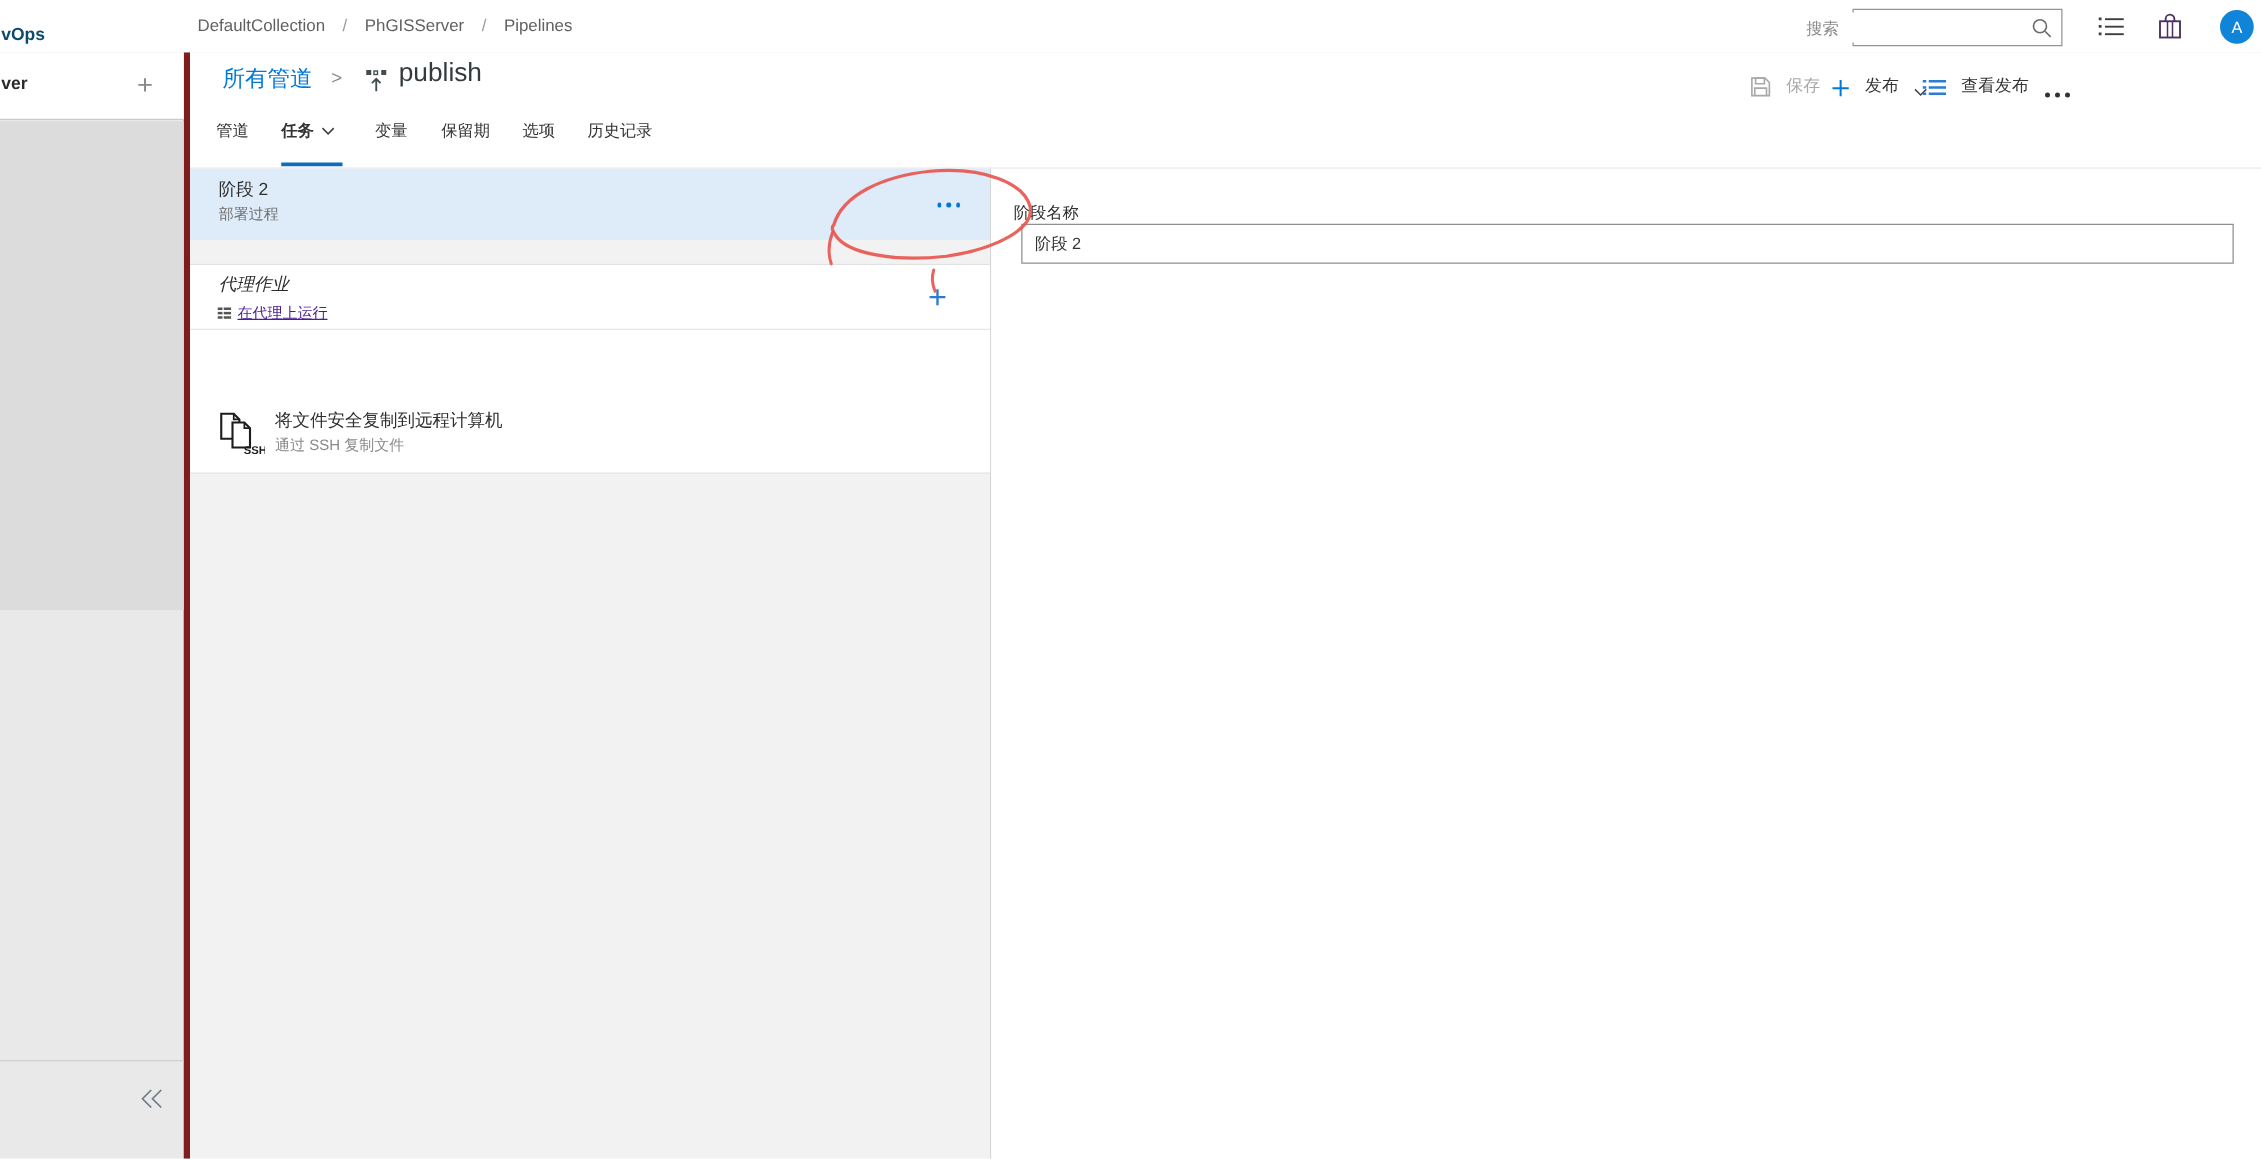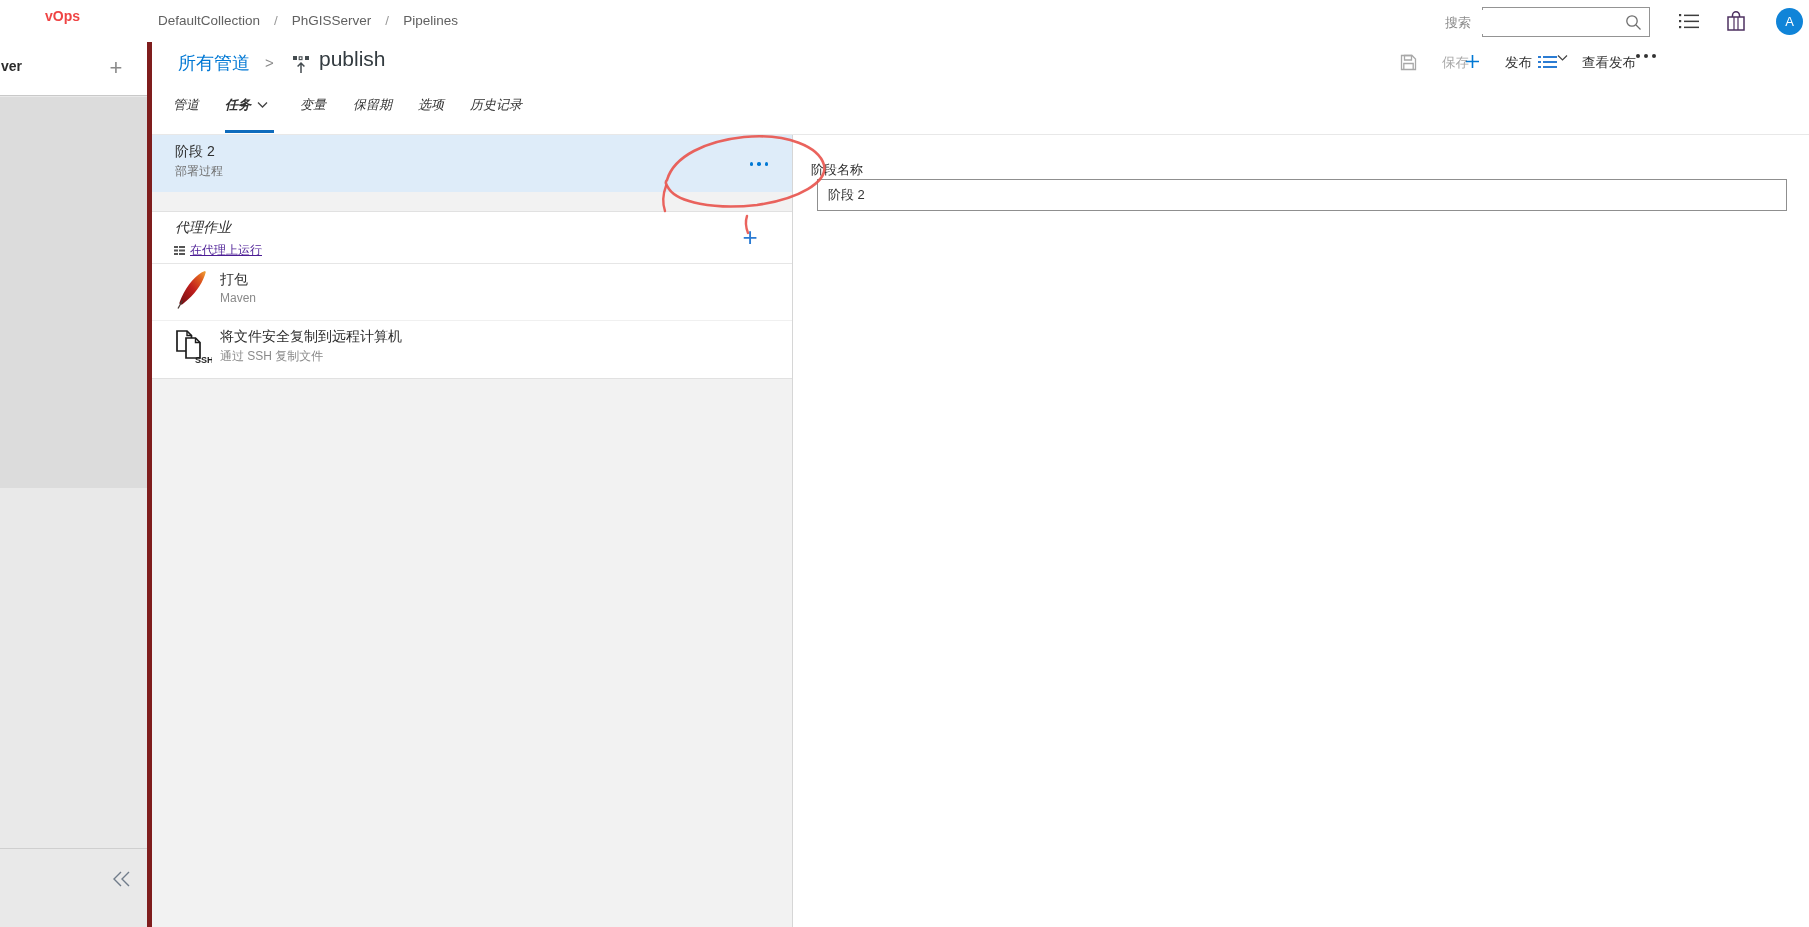--- a/index.html
+++ b/index.html
@@ -3,21 +3,21 @@
 <meta charset="utf-8">
 <style>
   html,body{margin:0;padding:0;}
   body{
     width:1809px;height:927px;position:relative;overflow:hidden;
     font-family:"Liberation Sans","DejaVu Sans",sans-serif;
     background:#ffffff;color:#2e2e2e;-webkit-font-smoothing:antialiased;
   }
   
   .topbar{position:absolute;left:0;top:0;width:1809px;height:42px;background:#fff;border-bottom:1px solid #ebebeb;}
-  .logo{position:absolute;left:1px;top:8px;font-size:14px;font-weight:bold;color:#ef4444;padding-left:44px;}
+  .logo{position:absolute;left:1px;top:19px;font-size:14px;font-weight:bold;color:#0c4a6e;}
   .crumbs{position:absolute;left:158px;top:13px;display:flex;gap:14px;font-size:13.5px;color:#616161;}
   .crumbs .sep{color:#9a9a9a;}
   .crumb{cursor:pointer;}
   .searchbox{position:absolute;left:1482px;top:7px;width:166px;height:28px;border:1px solid #949494;background:#fff;display:flex;align-items:center;justify-content:flex-end;}
   .searchbox input{border:0;outline:0;flex:1;height:24px;padding:0 4px 0 10px;font-size:13px;color:#333;font-family:inherit;}
   .searchbox input::placeholder{color:#8a8a8a;}
   .searchbox svg{margin-right:7px;flex:0 0 auto;}
   .tb-icon{position:absolute;top:11px;cursor:pointer;}
   .avatar{position:absolute;left:1776px;top:8px;width:27px;height:27px;border-radius:50%;background:#1084d8;color:#fff;font-size:13px;display:flex;align-items:center;justify-content:center;cursor:pointer;}
   
@@ -27,24 +27,24 @@
   .sb-add{position:absolute;left:103px;top:14px;width:26px;height:26px;color:#8a8a8a;font-size:22px;font-weight:300;line-height:24px;text-align:center;cursor:pointer;}
   .sb-block{position:absolute;left:0;top:55px;width:100%;height:391px;background:#dcdcdc;}
   .sb-footline{position:absolute;left:0;top:806px;width:100%;height:1px;background:#cfcfcf;}
   .sb-collapse{position:absolute;left:110px;top:827px;width:26px;height:20px;cursor:pointer;}
   
   .header{position:absolute;left:152px;top:42px;width:1657px;height:93px;background:#fff;border-bottom:1px solid #e8e8e8;box-sizing:border-box;}
   .all-pipes{position:absolute;left:26px;top:9px;font-size:18px;color:#0078d4;cursor:pointer;}
   .hd-sep{position:absolute;left:113px;top:12px;font-size:15px;color:#8a8a8a;}
   .rel-icon{position:absolute;left:140px;top:13px;}
   .pipe-name{position:absolute;left:167px;top:5px;font-size:21px;color:#333b40;}
-  .tab{position:absolute;top:53px;font-size:13px;color:#333;cursor:pointer;display:flex;align-items:center;gap:6px;height:20px;font-style:italic;}
+  .tab{position:absolute;top:53px;font-size:13px;color:#333;cursor:pointer;display:flex;align-items:center;gap:6px;height:20px;}
   .tab.active{font-weight:bold;}
   .tab-underline{position:absolute;left:73px;top:88px;width:49px;height:3px;background:#0f6cbd;}
-  .cmd{position:absolute;top:12px;height:24px;display:flex;align-items:flex-start;gap:25px;font-size:13.5px;color:#333;cursor:pointer;white-space:nowrap;}
+  .cmd{position:absolute;top:12px;height:24px;display:flex;align-items:flex-end;gap:12px;font-size:13.5px;color:#333;cursor:pointer;white-space:nowrap;}
   .cmd.disabled{color:#a8a8a8;cursor:default;}
   .dots{display:inline-flex;align-items:center;gap:4px;}
   .dots i{width:4px;height:4px;border-radius:50%;background:currentColor;display:block;}
   
   .panel{position:absolute;left:152px;top:135px;width:641px;height:792px;background:#f2f2f2;border-right:1px solid #d6d6d6;box-sizing:border-box;}
   .stage-row{position:absolute;left:0;top:0;width:640px;height:57px;background:#deecf9;cursor:pointer;}
   .stage-row .t1{position:absolute;left:23px;top:8px;font-size:14px;color:#2e2e2e;}
   .stage-row .t2{position:absolute;left:23px;top:28px;font-size:12px;color:#707070;}
   .stage-more{position:absolute;left:590px;top:18px;width:34px;height:22px;display:flex;align-items:center;justify-content:center;color:#0078d4;cursor:pointer;}
   .stage-more i{width:3.5px;height:3.5px;}
@@ -204,36 +204,20 @@
               <rect x="5" y="4.5" width="6" height="2"></rect>
             <rect x="0" y="8" width="4" height="2"></rect>
               <rect x="5" y="8" width="6" height="2"></rect>
           </g>
         </svg>
         <span>在代理上运行</span>
       </span>
       <div class="job-add">+</div>
     </div>
 
-    <div class="task-row first">
-      <svg class="icon" width="32" height="40" viewBox="0 0 32 40">
-        <defs>
-          <linearGradient id="fg" x1="0" y1="1" x2="1" y2="0">
-            <stop offset="0" stop-color="#6e0d12"></stop>
-            <stop offset="0.5" stop-color="#c2201d"></stop>
-            <stop offset="0.8" stop-color="#e0611f"></stop>
-            <stop offset="1" stop-color="#f0a83a"></stop>
-          </linearGradient>
-        </defs>
-        <path d="M29 1 C 21 3.5, 11 15, 5.5 27.5 C 4.3 30.5, 3.4 32.6, 3.2 33.6 L 5.6 34.8 C 7 33.8, 9.2 31.6, 12 29.4 C 21 22, 27.5 11, 29.8 2 Z" fill="url(#fg)"></path>
-        <path d="M6.5 30.5 L 2 38.5" stroke="#4a3b35" stroke-width="1.3" fill="none"></path>
-      </svg>
-      <span class="t1">打包</span>
-      <span class="t2">Maven</span>
-    </div>
 
     <div class="task-row second">
       <svg class="icon" style="left:22px;top:8px" width="38" height="36" viewBox="0 0 38 36">
         <path d="M3 2 h10 l4.5 4.5 V22 H3 Z" fill="#fff" stroke="#1d1d1d" stroke-width="1.7"></path>
         <path d="M13 2 v4.5 h4.5" fill="none" stroke="#1d1d1d" stroke-width="1.4"></path>
         <path d="M12 9 h9.5 l4.5 4.5 V29 H12 Z" fill="#fff" stroke="#1d1d1d" stroke-width="1.7"></path>
         <path d="M21.5 9 v4.5 H26" fill="none" stroke="#1d1d1d" stroke-width="1.4"></path>
         <text x="21" y="34" font-size="9" font-weight="bold" fill="#1d1d1d">SSH</text>
       </svg>
       <span class="t1">将文件安全复制到远程计算机</span>

